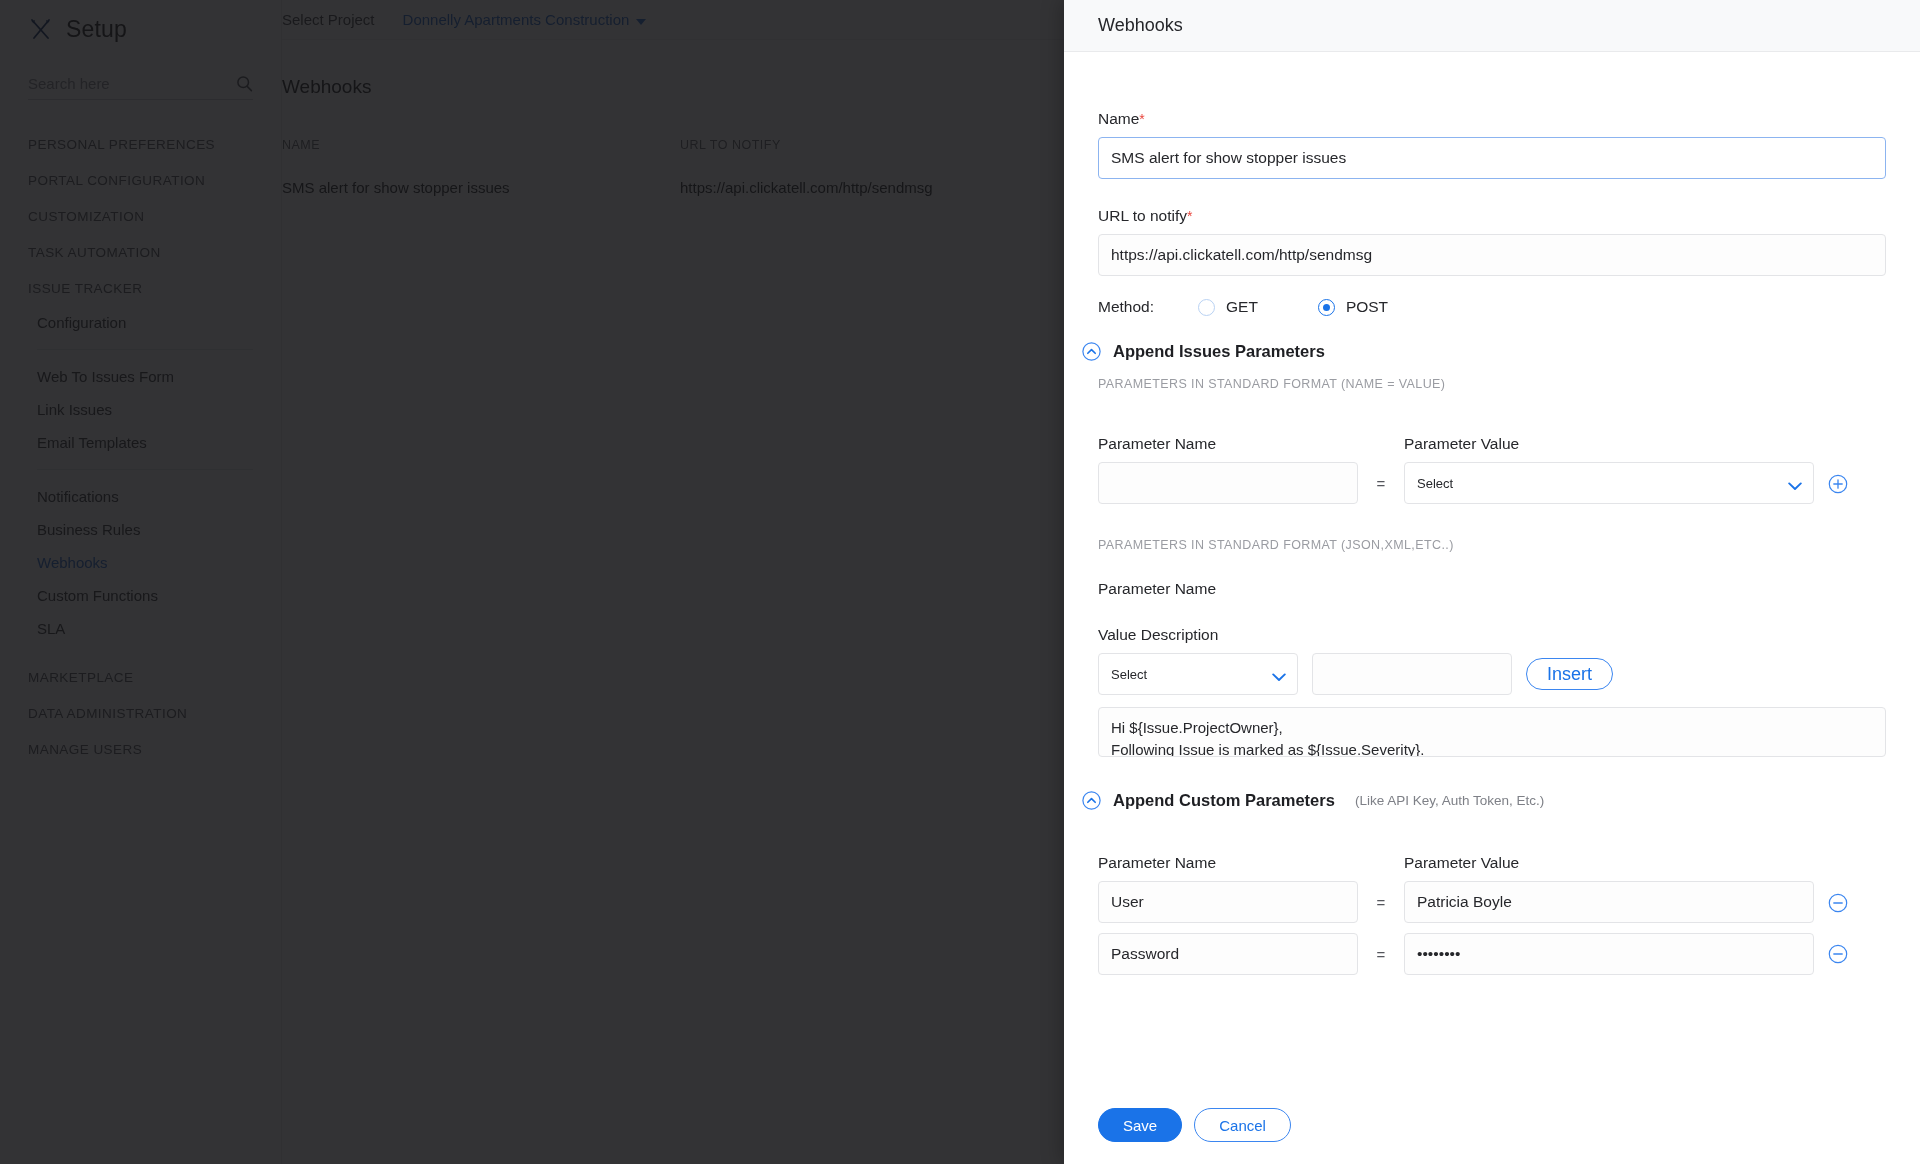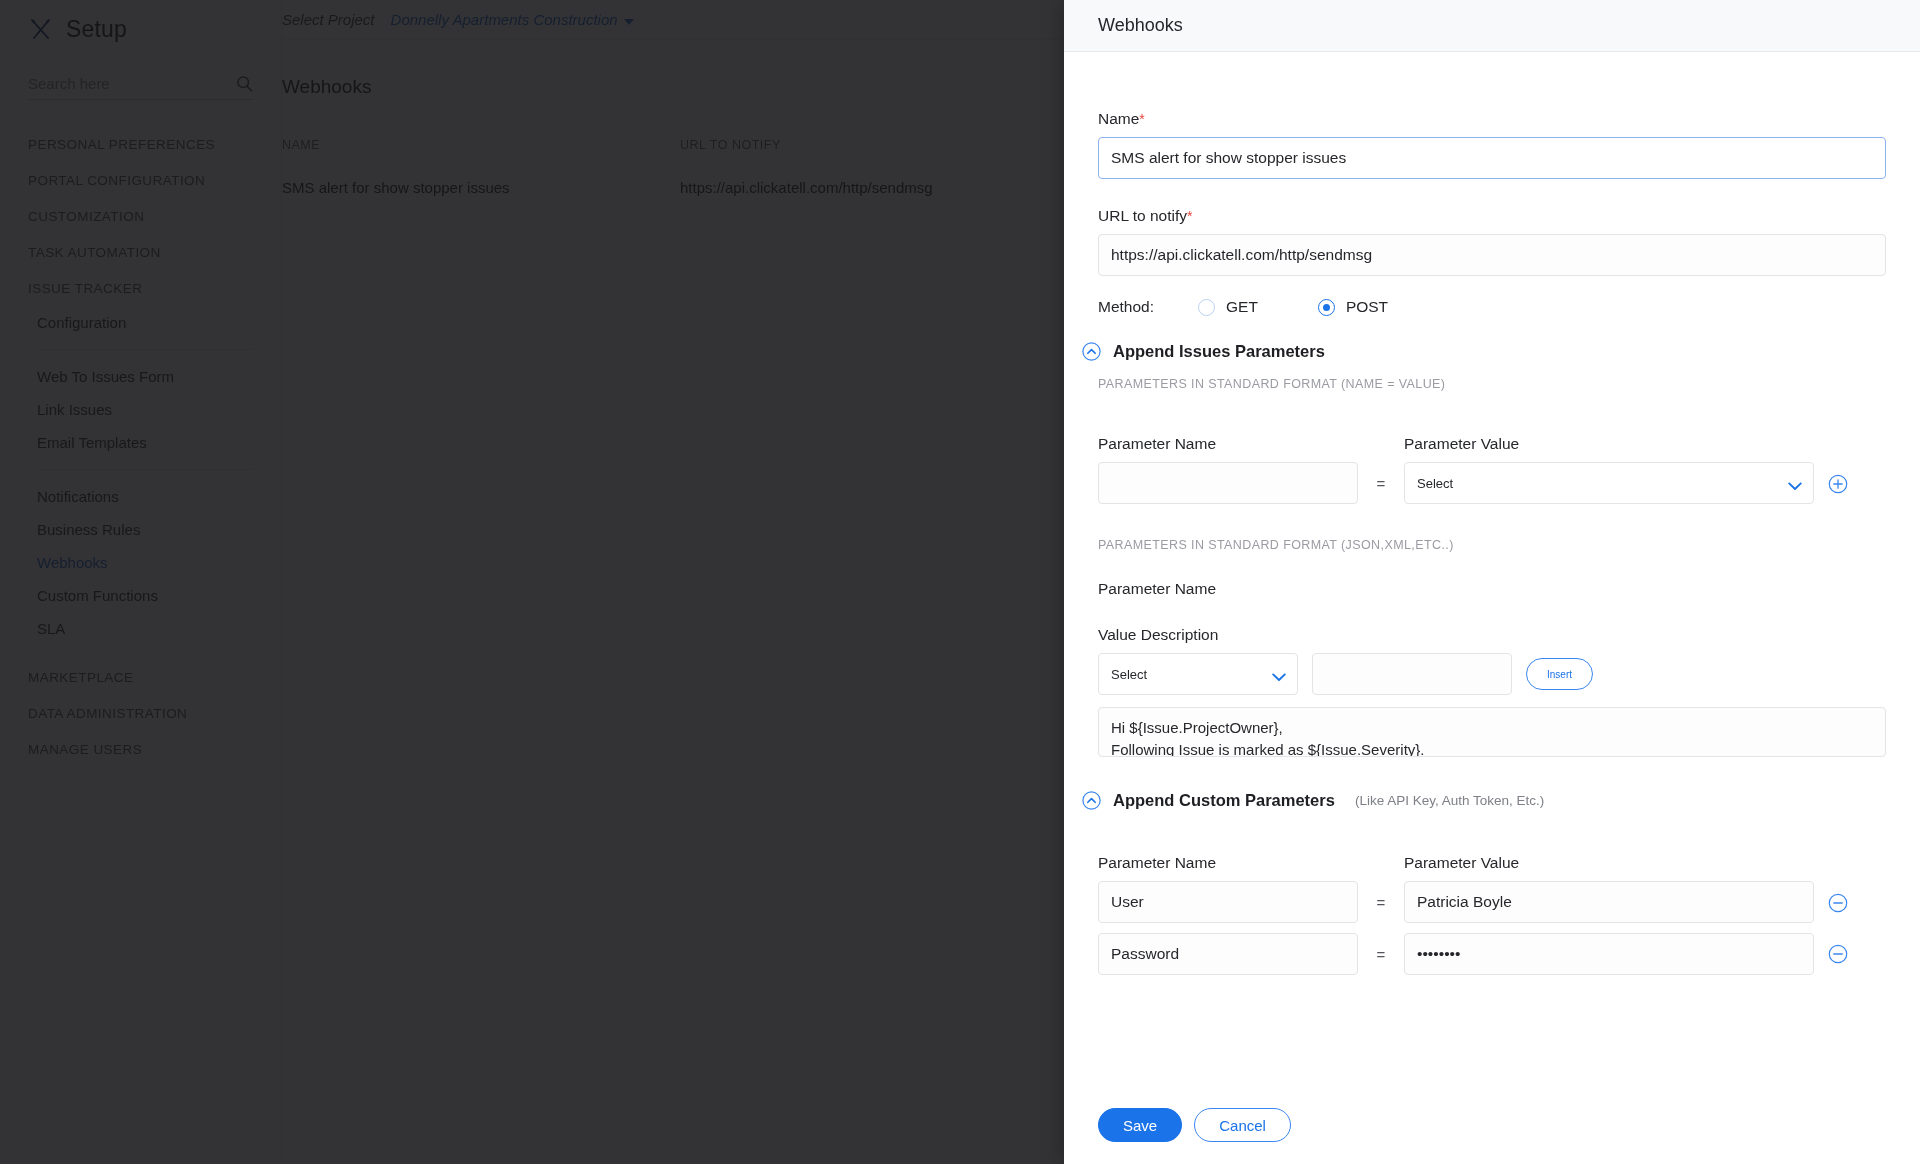--- a/index.html
+++ b/index.html
@@ -56,21 +56,21 @@
   .nav-gap { height: 14px; }
 
   
   .main { flex: 1; min-width: 0; background: #ffffff; }
   .topbar {
     height: 40px; display: flex; align-items: center; gap: 14px;
     padding: 0 0 0 0; margin: 0 0 0 0;
     border-bottom: 1px solid #ececee;
     padding-left: 0;
   }
-  .topbar-inner { display: flex; align-items: center; gap: 16px; padding-left: 0; font-style: italic; }
+  .topbar-inner { display: flex; align-items: center; gap: 28px; padding-left: 0; }
   .select-project-label { font-size: 15px; color: #4a4b4f; }
   .project-name { font-size: 15px; color: #2f6fd0; }
   .caret-down { width: 0; height: 0; border-left: 5px solid transparent; border-right: 5px solid transparent; border-top: 6px solid #2f6fd0; display: inline-block; margin-left: 2px; }
 
   .content-pad { padding: 0 0 0 0; }
   .page-title { font-size: 19px; color: #2c2d30; font-weight: 400; }
 
   .tbl-head { display: flex; font-size: 12.5px; letter-spacing: .5px; color: #6a6c72; text-transform: uppercase; }
   .tbl-row { display: flex; font-size: 15px; color: #303134; }
   .col-name { width: 398px; flex: 0 0 398px; }
@@ -159,21 +159,21 @@
   .icon-btn { width: 20px; height: 20px; cursor: pointer; display: block; }
 
   .row-gap { height: 34px; }
 
   .vd-row { display: flex; align-items: center; gap: 14px; margin-bottom: 12px; }
   .vd-select { width: 200px; flex: 0 0 200px; position: relative; }
   .vd-input { width: 200px; flex: 0 0 200px; }
   .btn-insert {
     height: 32px; padding: 0 20px; border-radius: 16px;
     border: 1px solid #3b86f0; background: #fff; color: #1a73e8;
-    font-family: "Liberation Sans", sans-serif; font-size: 10px; cursor: pointer;
+    font-family: "Liberation Sans", sans-serif; font-size: 18px; cursor: pointer;
   }
 
   .ta {
     width: 100%; height: 50px;
     border: 1px solid #e3e4e7; border-radius: 4px; background: #fdfdfd;
     font-family: "Liberation Sans", sans-serif; font-size: 15px; color: #26272b;
     padding: 9px 12px; outline: none; resize: none; line-height: 1.45;
     overflow: hidden;
   }
 

